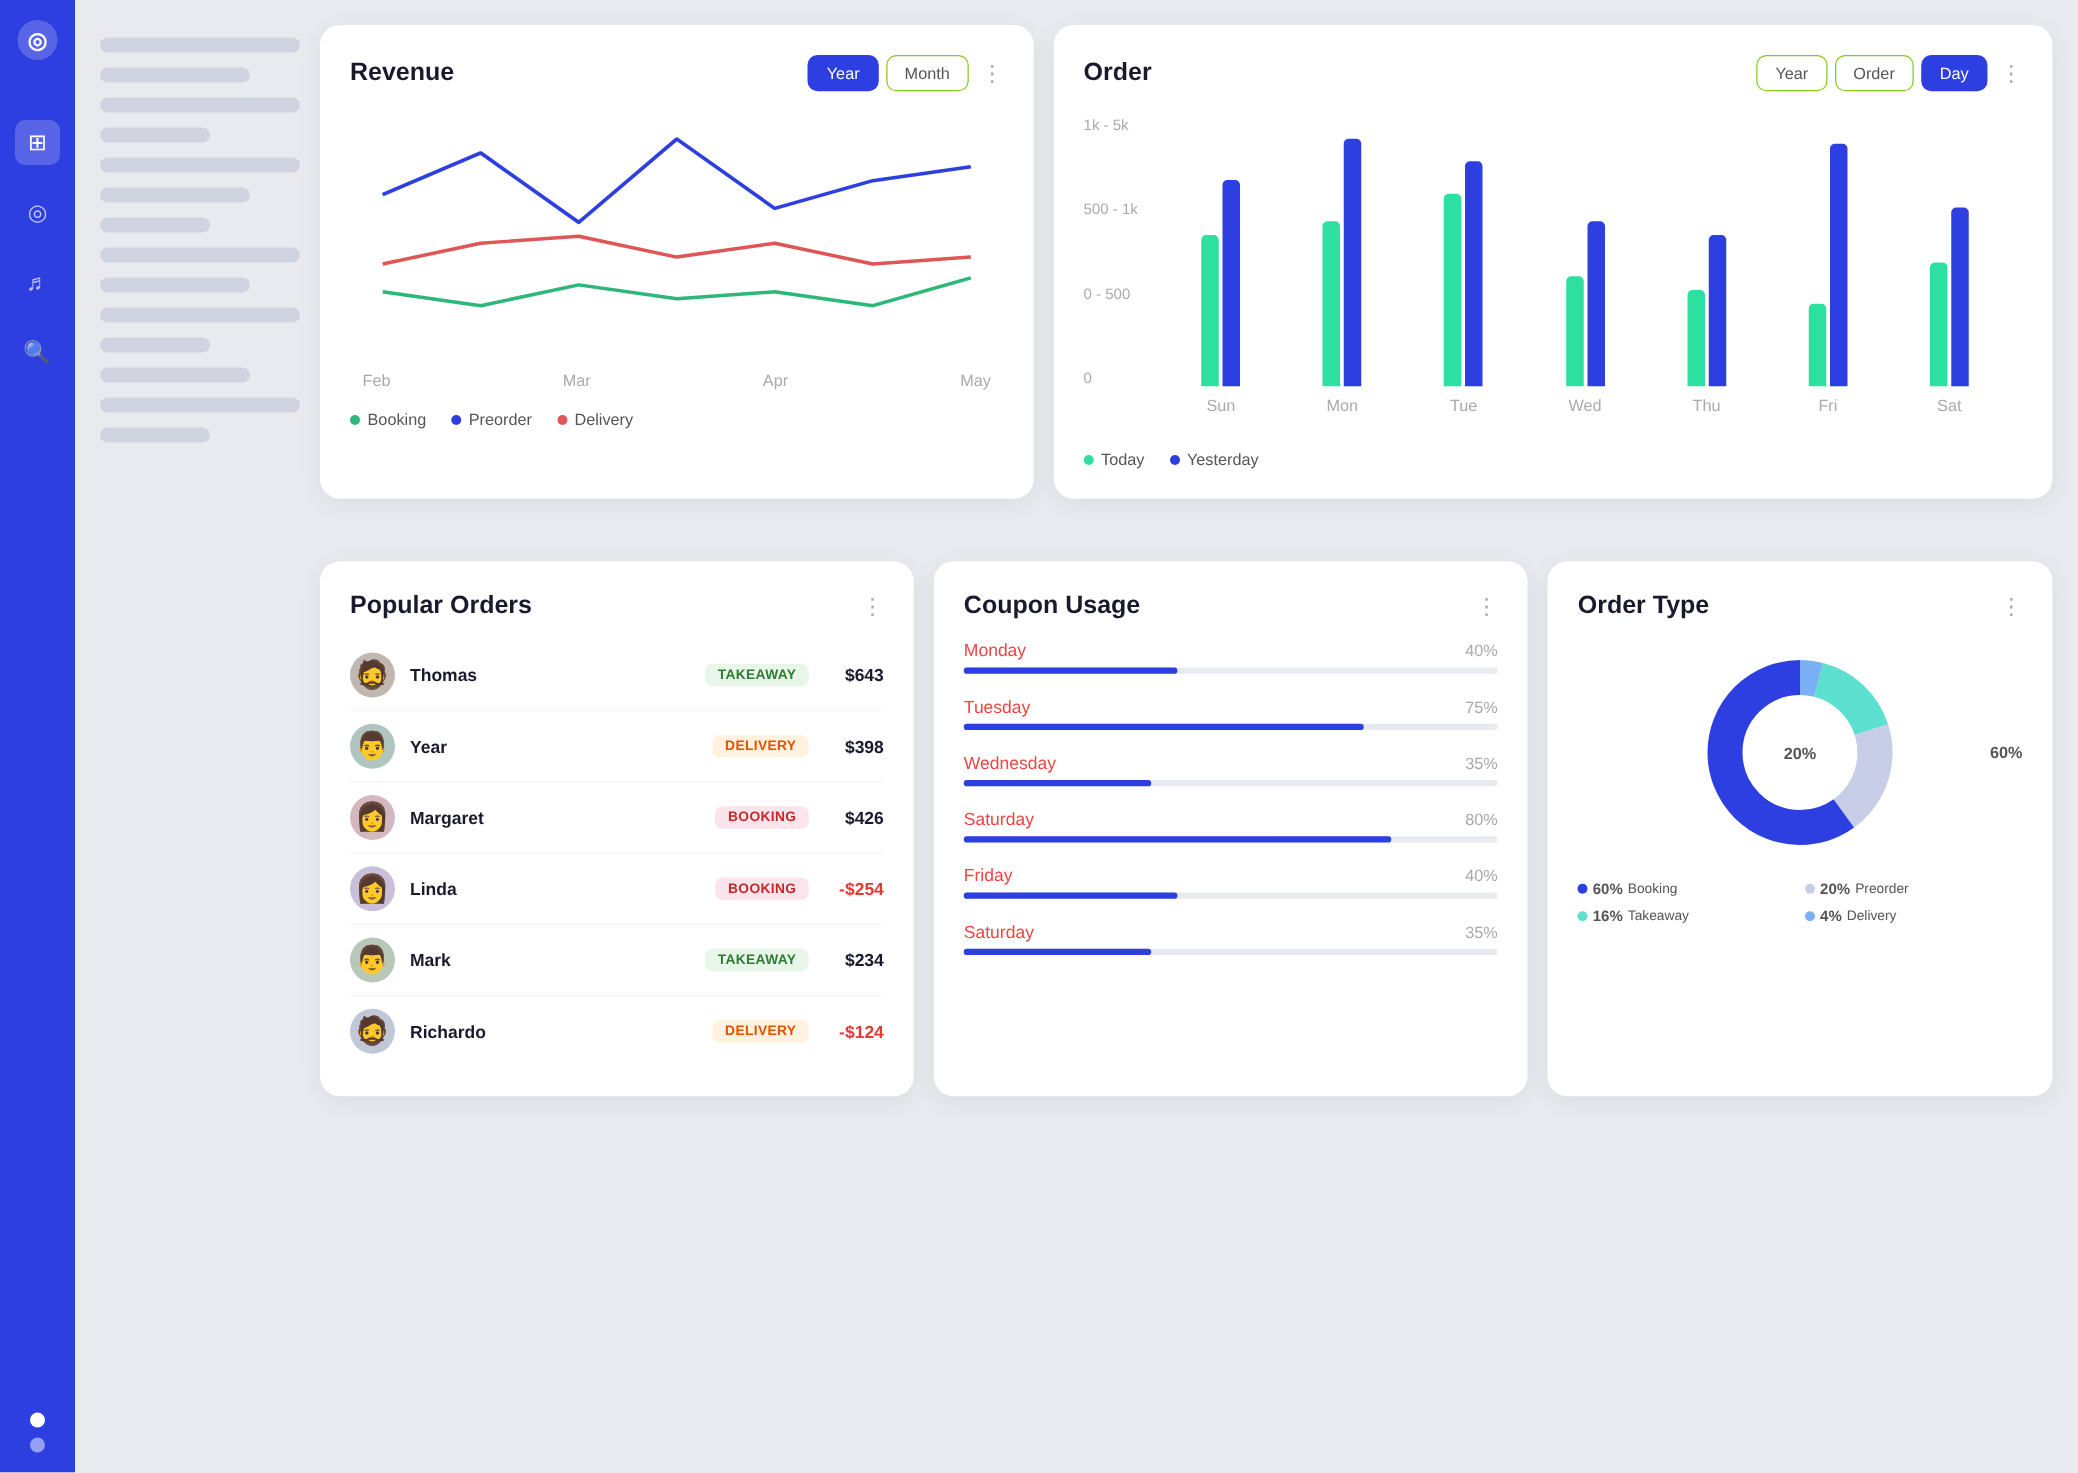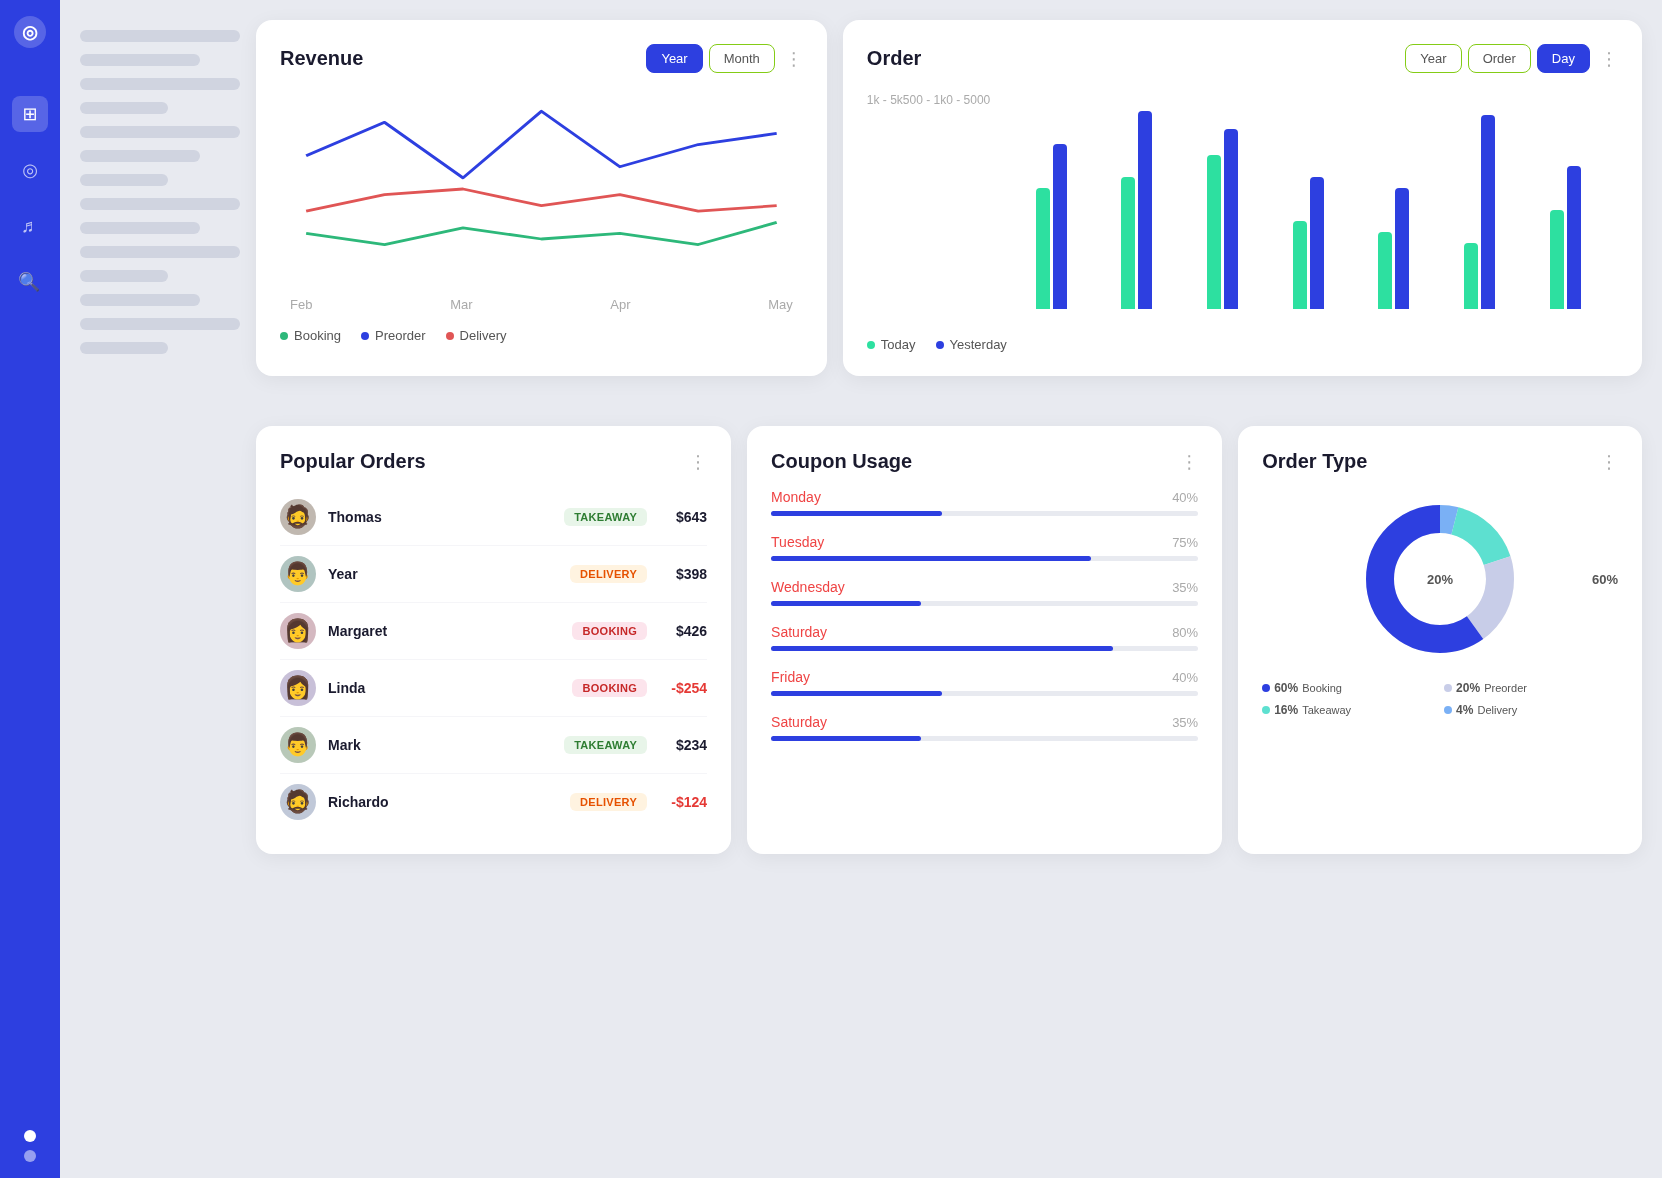--- a/index.html
+++ b/index.html
@@ -204,21 +204,21 @@
     }
     .bar {
       width: 14px;
       border-radius: 4px 4px 0 0;
     }
     .bar.green { background: #2de0a0; }
     .bar.blue { background: #2d3fe0; }
 
     .order-y-labels {
       display: flex;
-      flex-direction: row;
+      flex-direction: column;
       justify-content: space-between;
       height: 220px;
       color: #aaa;
       font-size: 12px;
       margin-right: 8px;
       padding-bottom: 0;
       padding-top: 4px;
     }
     .order-x-label {
       flex: 1;
@@ -478,20 +478,29 @@
               <div class="bar-group">
                 <div class="bar green" style="height:30%"></div>
                 <div class="bar blue" style="height:88%"></div>
               </div>
 
               <div class="bar-group">
                 <div class="bar green" style="height:45%"></div>
                 <div class="bar blue" style="height:65%"></div>
               </div>
             </div>
+            <div style="display:flex; padding:0 10px; margin-top:8px;">
+              <div class="order-x-label">Sun</div>
+              <div class="order-x-label">Mon</div>
+              <div class="order-x-label">Tue</div>
+              <div class="order-x-label">Wed</div>
+              <div class="order-x-label">Thu</div>
+              <div class="order-x-label">Fri</div>
+              <div class="order-x-label">Sat</div>
+            </div>
           </div>
         </div>
         <div class="chart-legend" style="margin-top:28px;">
           <div class="legend-item">
             <div class="legend-dot" style="background:#2de0a0"></div>
             <span>Today</span>
           </div>
           <div class="legend-item">
             <div class="legend-dot" style="background:#2d3fe0"></div>
             <span>Yesterday</span>

